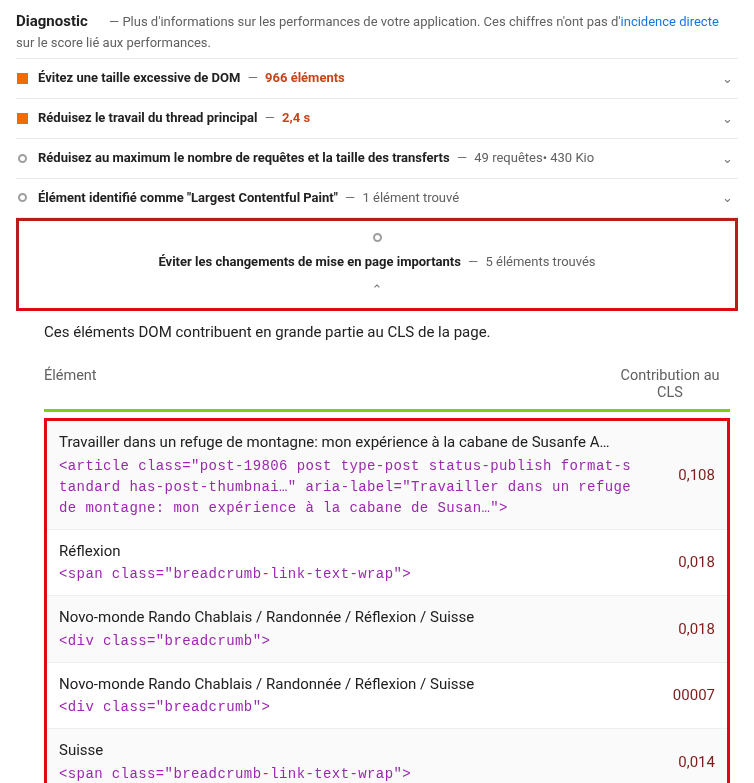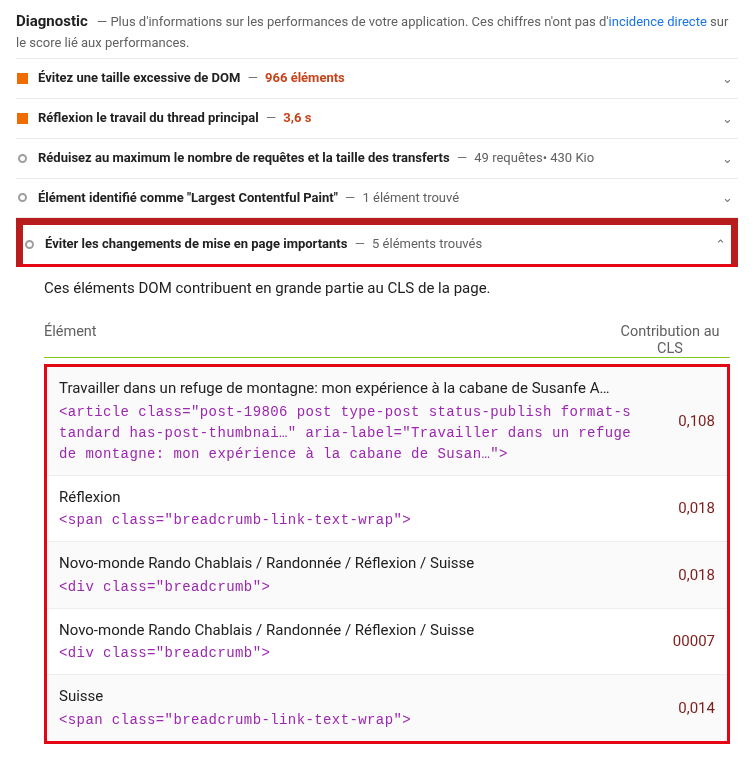--- a/index.html
+++ b/index.html
@@ -7,44 +7,44 @@
     margin: 0;
     padding: 0;
     font-family: Roboto, -apple-system, BlinkMacSystemFont, "Segoe UI", Arial, sans-serif;
     font-size: 14px;
     color: #212121;
     background: #fff;
     width: 754px;
   }
   .container { padding: 0 16px 16px 16px; }
   .header { padding: 10px 0 6px 0; color: #616161; font-size: 13px; line-height: 1.5; }
-  .header .title { color: #212121; font-weight: 700; font-size: 15px; margin-right: 6px; }
+  .header .title { color: #212121; font-weight: 700; font-size: 15px; margin-right: 18px; }
   .header .link { color: #1a73e8; }
   .audit-list { border-top: 1px solid #ebebeb; }
   .audit-row {
     display: flex;
     align-items: center;
     padding: 10px 0;
     border-bottom: 1px solid #ebebeb;
     cursor: pointer;
     gap: 10px;
   }
   .audit-icon { flex: 0 0 12px; height: 12px; display: flex; align-items: center; justify-content: center; }
   .sq-orange { width: 11px; height: 11px; background: #ef6c00; }
   .circle-gray { width: 9px; height: 9px; border-radius: 50%; background: transparent; border: 2px solid #9e9e9e; }
   .audit-text { flex: 1; font-size: 13px; line-height: 1.45; }
   .audit-title { font-weight: 700; color: #212121; }
   .dash { color: #707070; margin: 0 4px; }
   .metric-orange { color: #c7441b; font-weight: 700; }
   .audit-detail { color: #616161; font-weight: 400; }
   .chevron { flex: 0 0 16px; color: #757575; font-size: 13px; }
-  .highlight-box { border: 7px solid #b91c1c; }
+  .highlight-box { border: 3px solid #b91c1c; flex-direction: column; }
   .description { padding: 12px 8px 8px 28px; color: #212121; font-size: 15px; }
   .table-wrap { margin: 18px 8px 0 28px; }
-  .table-header { display: flex; border-bottom: 1px solid #84cc16; color: #616161; font-size: 14.5px; }
+  .table-header { display: flex; border-bottom: 3px solid #84cc16; padding-bottom: 8px; color: #616161; font-size: 14.5px; }
   .th-left { flex: 1; }
   .th-right { width: 120px; text-align: center; }
   .rows-highlight { border: 3px solid #e30613; margin-top: 6px; }
   .data-row { display: flex; padding: 10px 12px; border-bottom: 1px solid #eee; align-items: center; justify-content: center; }
   .data-row:nth-child(odd) { background: #fafafa; }
   .data-row:nth-child(even) { background: #fff; }
   .cell-left { flex: 1; font-size: 15px; line-height: 1.5; }
   .cell-right { width: 80px; text-align: right; font-size: 15px; color: #7f1d1d; }
   .label-text { color: #212121; }
   .code-text { font-family: "Menlo", "Consolas", "Courier New", monospace; font-size: 14px; color: #9c27b0; letter-spacing: 0.4px; word-break: break-all; display: block; margin-top: 2px; }
@@ -72,23 +72,23 @@
         <span class="metric-orange">966 éléments</span>
       </div>
       <div class="chevron">⌄</div>
     </div>
 
     <div class="audit-row">
       <div class="audit-icon">
           <div class="sq-orange"></div>
         </div>
       <div class="audit-text">
-        <span class="audit-title">Réflexion le travail du thread principal</span>
+        <span class="audit-title">Réduisez le travail du thread principal</span>
         <span class="dash">—</span>
-        <span class="metric-orange">3,6 s</span>
+        <span class="metric-orange">2,4 s</span>
       </div>
       <div class="chevron">⌄</div>
     </div>
 
     <div class="audit-row">
       <div class="audit-icon">
           <div class="circle-gray"></div>
         </div>
       <div class="audit-text">
         <span class="audit-title">Réduisez au maximum le nombre de requêtes et la taille des transferts</span>

